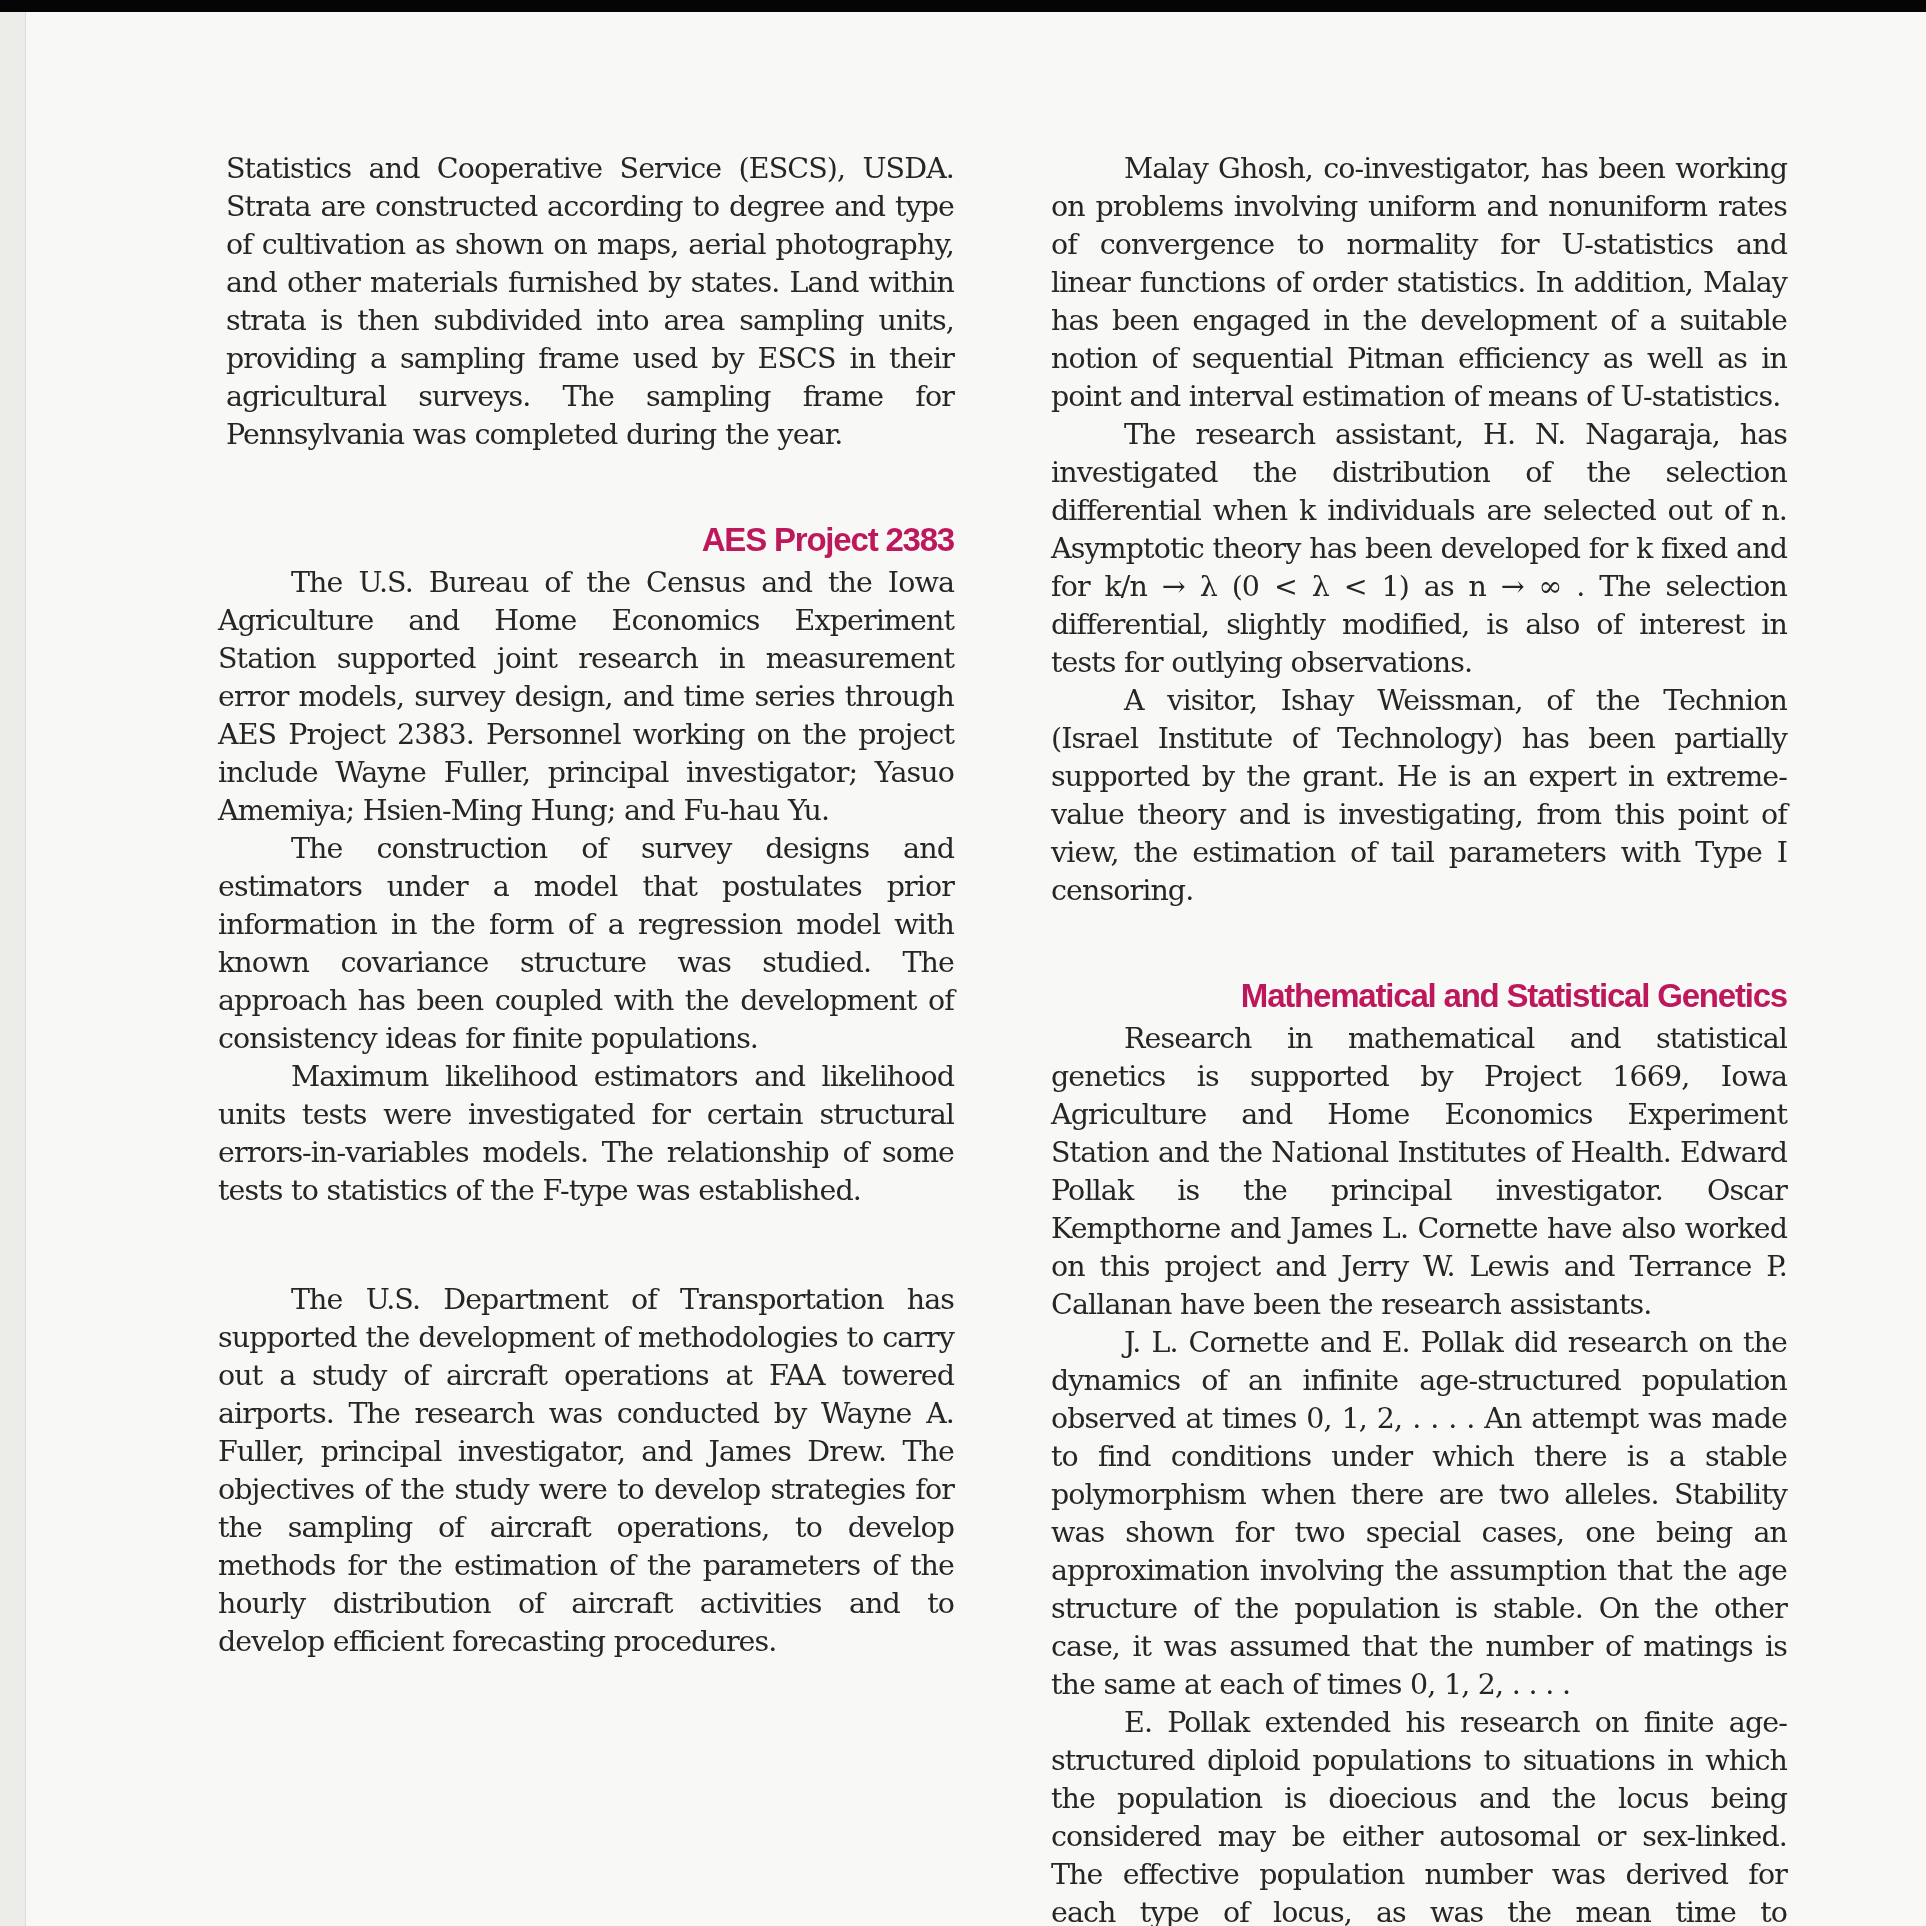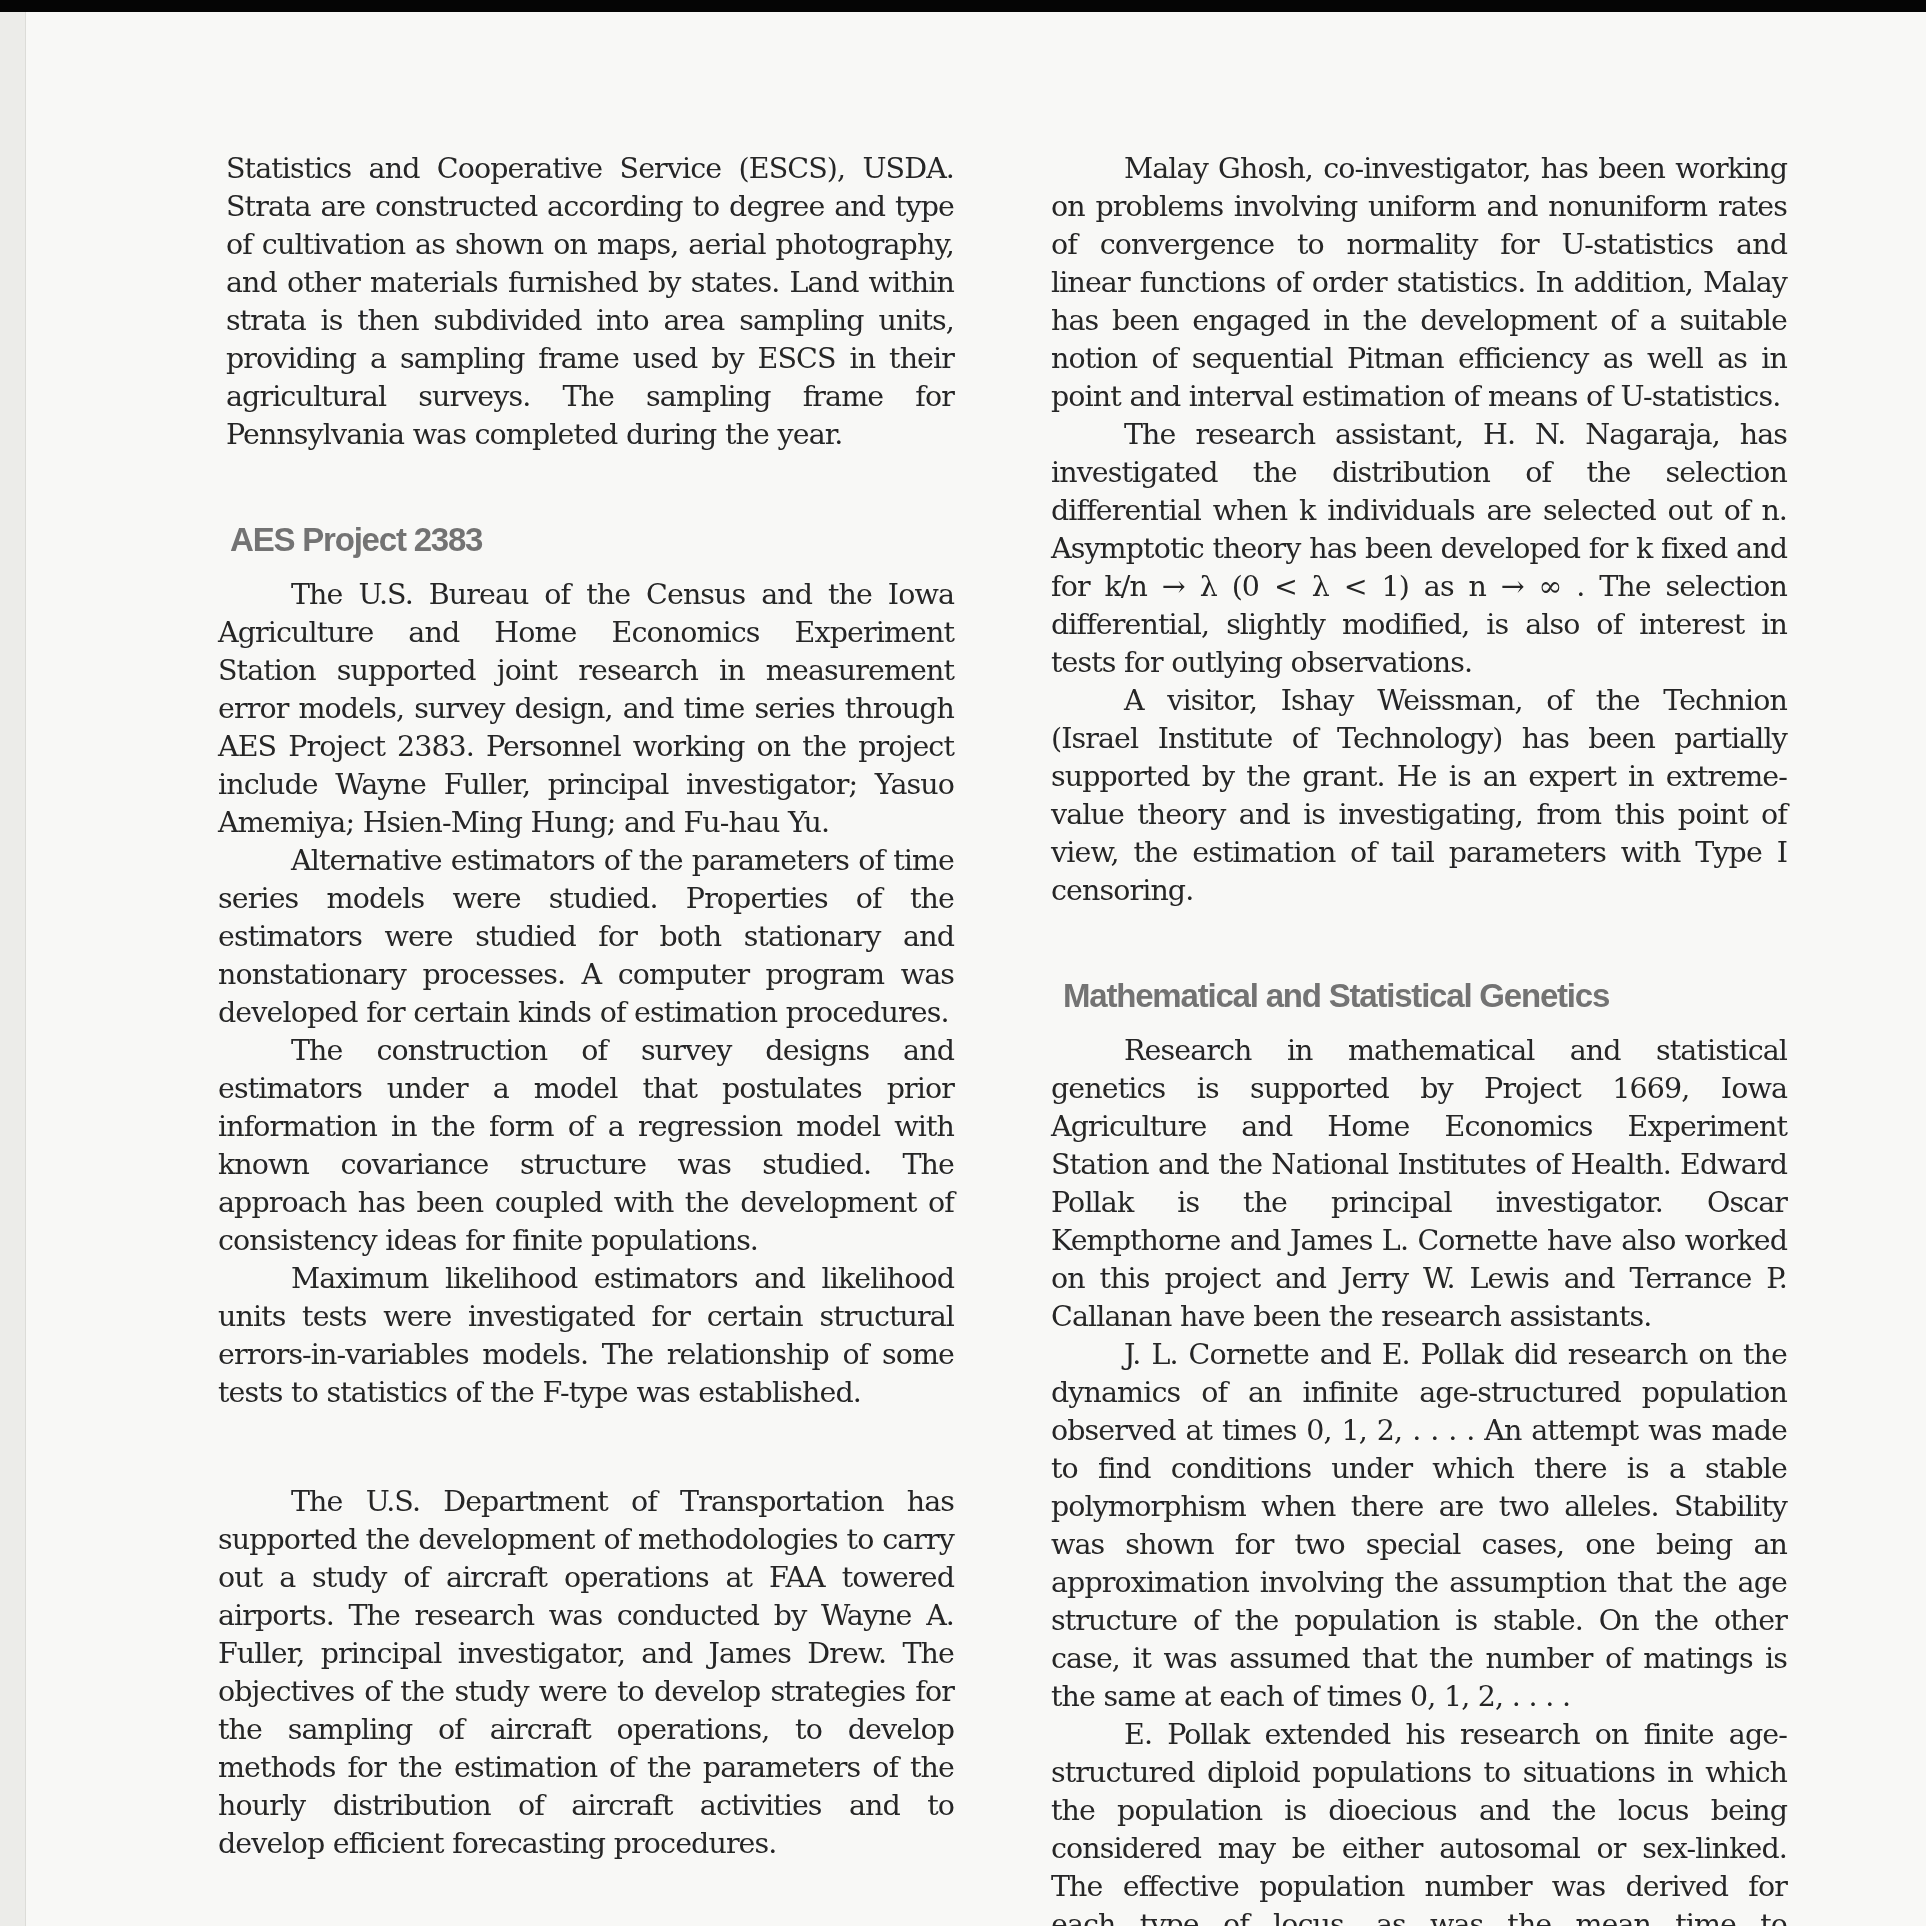--- a/index.html
+++ b/index.html
@@ -16,21 +16,21 @@
   .col-left { left: 218px; }
   .col-right { left: 1051px; }
   p {
     margin: 0; font-size: 28.5px; line-height: 38px; text-align: justify;
     text-indent: 73px; letter-spacing: -0.9px; word-spacing: 0.4px;
   }
   p.noindent { text-indent: 0; margin-left: 8px; }
   h2 {
     font-family: "Liberation Sans", "DejaVu Sans", sans-serif;
     font-weight: bold; font-size: 33px; line-height: 38px; letter-spacing: -1.2px;
-    margin: 12px; color: #737373;
+    margin: 0; color: #be185d; text-align: right;
   }
   .sec { margin-top: 67px; }
   .h-gap { height: 4.6px; }
   .mark { position: absolute; left: 33px; width: 3.9px; height: 3.9px; background: #777; border-radius: 50%; }
   .dash-mark { position: absolute; left: 31px; width: 10px; height: 3.1px; background: #777; }
 </style>
 </head>
 <body>
 
 <div class="top-bar"></div>
@@ -41,21 +41,20 @@
 
 <div class="page"></div>
 
 <div class="column col-left">
   <p class="noindent">Statistics and Cooperative Service (ESCS), USDA. Strata are constructed according to degree and type of cultivation as shown on maps, aerial photography, and other materials furnished by states. Land within strata is then subdivided into area sampling units, providing a sampling frame used by ESCS in their agricultural surveys. The sampling frame for Pennsylvania was completed during the year.</p>
 
   <div class="sec">
     <h2>AES Project 2383</h2>
     <div class="h-gap"></div>
     <p>The U.S. Bureau of the Census and the Iowa Agriculture and Home Economics Experiment Station supported joint research in measurement error models, survey design, and time series through AES Project 2383. Personnel working on the project include Wayne Fuller, principal investigator; Yasuo Amemiya; Hsien-Ming Hung; and Fu-hau Yu.</p>
-    <p>Alternative estimators of the parameters of time series models were studied. Properties of the estimators were studied for both stationary and nonstationary processes. A computer program was developed for certain kinds of estimation procedures.</p>
     <p>The construction of survey designs and estimators under a model that postulates prior information in the form of a regression model with known covariance structure was studied. The approach has been coupled with the development of consistency ideas for finite populations.</p>
     <p>Maximum likelihood estimators and likelihood units tests were investigated for certain structural errors-in-variables models. The relationship of some tests to statistics of the F-type was established.</p>
   </div>
 
   <div class="sec">
     <div class="h-gap"></div>
     <p>The U.S. Department of Transportation has supported the development of methodologies to carry out a study of aircraft operations at FAA towered airports. The research was conducted by Wayne A. Fuller, principal investigator, and James Drew. The objectives of the study were to develop strategies for the sampling of aircraft operations, to develop methods for the estimation of the parameters of the hourly distribution of aircraft activities and to develop efficient forecasting procedures.</p>
   </div>
 
 </div>

